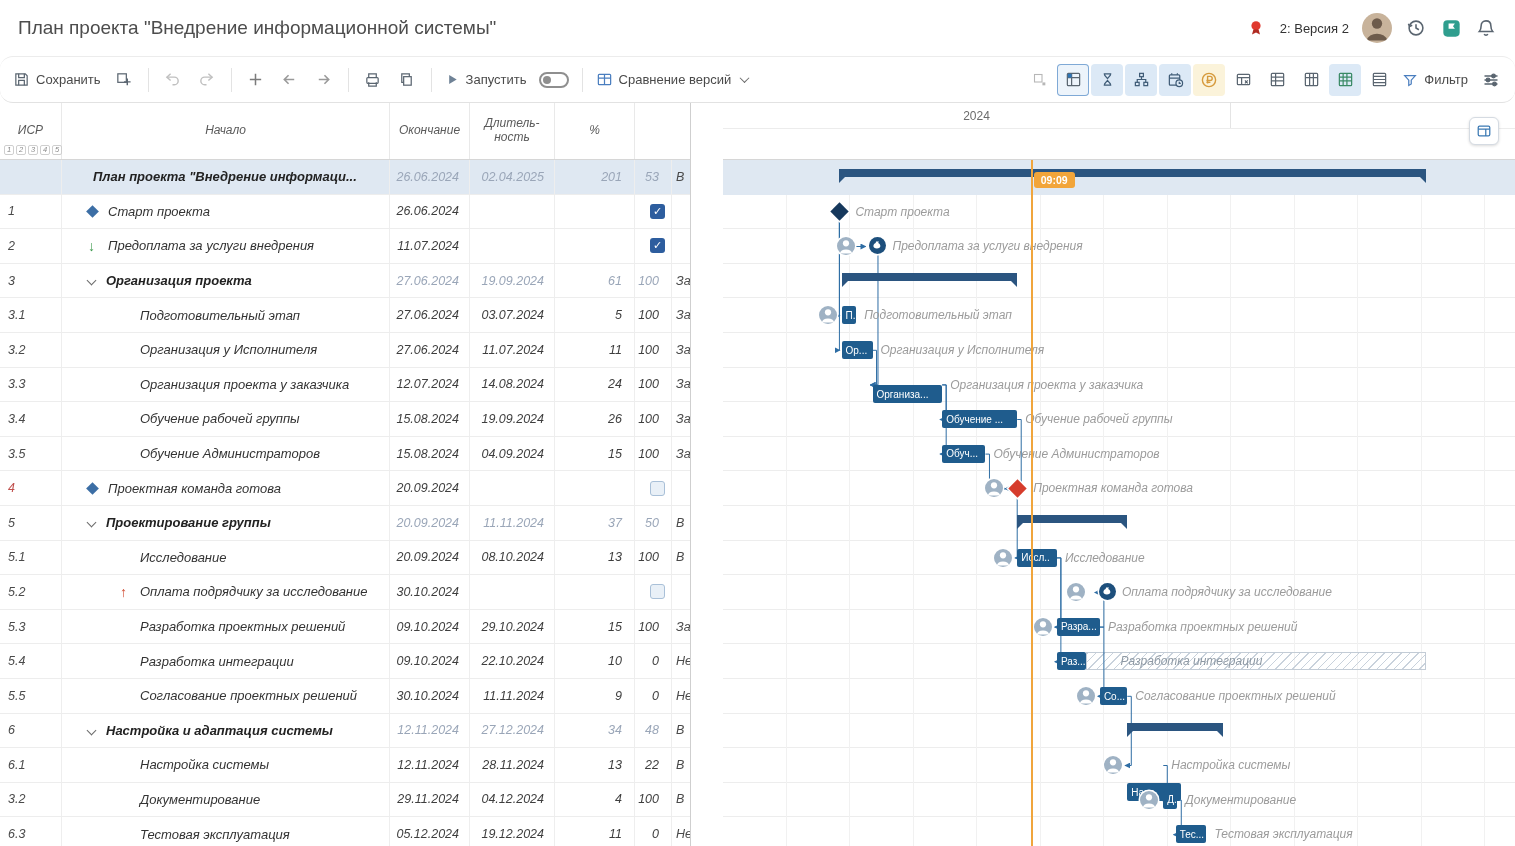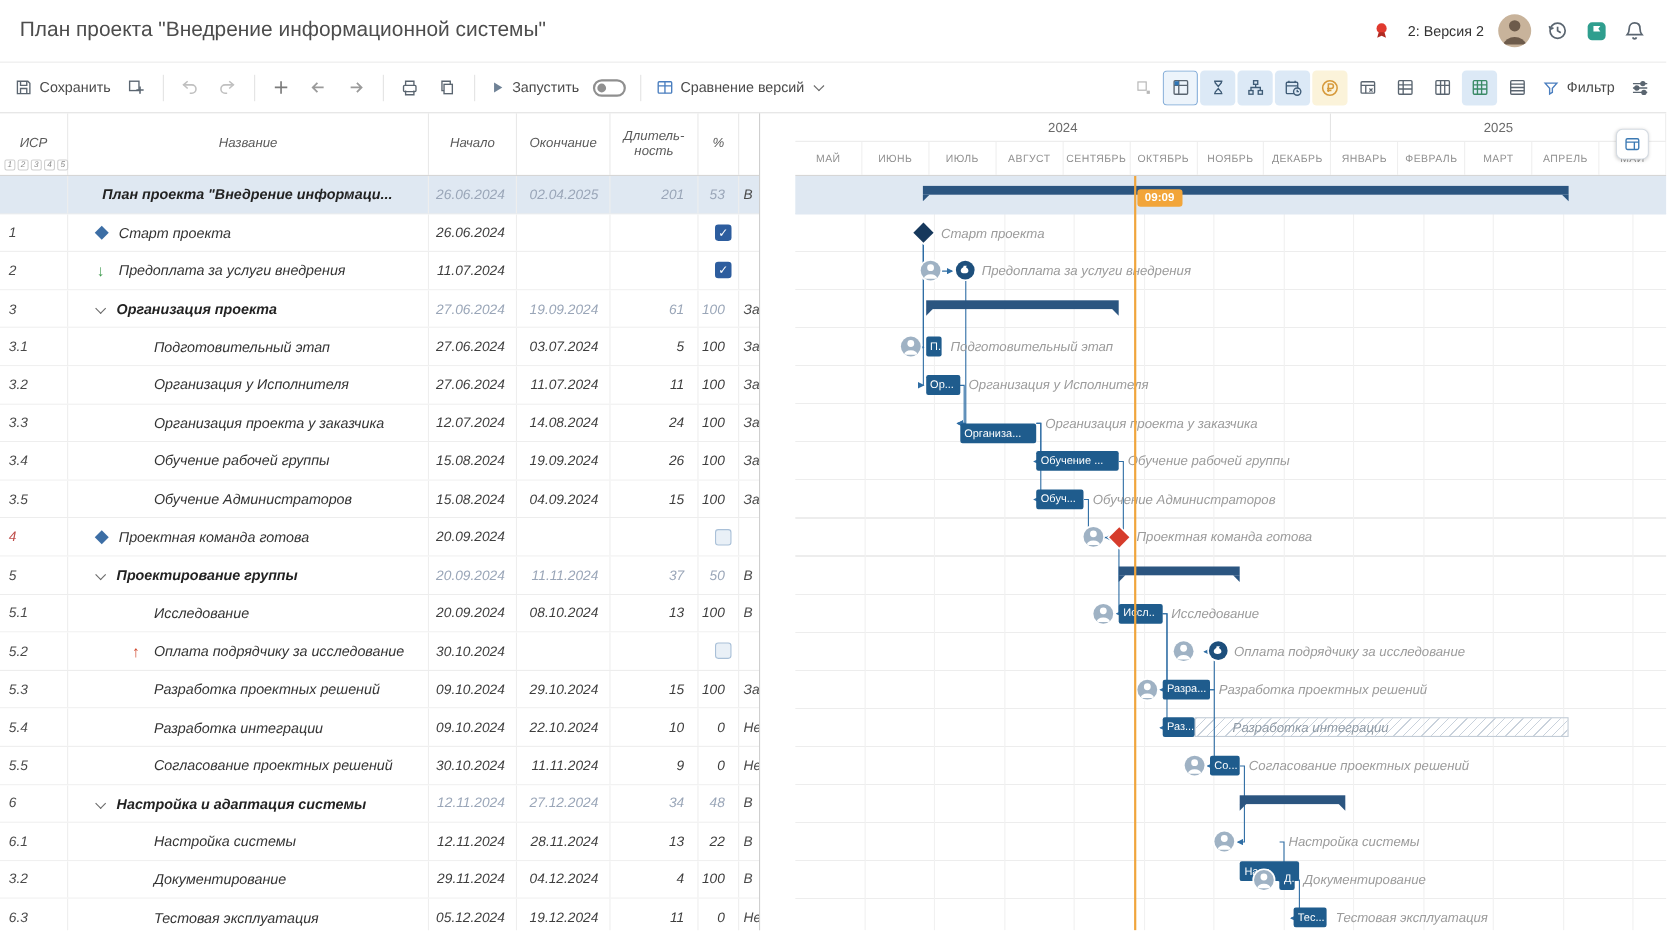--- a/index.html
+++ b/index.html
@@ -10,21 +10,21 @@
   
   .titlebar { height:56px; display:flex; align-items:center; padding:0 18px; background:#fff; }
   .title { font-size:19px; color:#4d4d4d; font-weight:400; white-space:nowrap; }
   .tb-right { margin-left:auto; display:flex; align-items:center; gap:13px; }
   .ver-label { font-size:13px; color:#333; white-space:nowrap; }
   .avatar-top { width:30px; height:30px; border-radius:50%; overflow:hidden; display:inline-flex; background:#c8b39b; }
   .ticon { width:22px; height:22px; display:inline-flex; align-items:center; justify-content:center; color:#5a6570; }
 
   
   .toolbar { height:47px; border-top:1px solid #ececec; border-bottom:1px solid #e2e2e2;
-    display:flex; align-items:center; padding:0 8px; gap:2px; }
+    display:flex; align-items:center; padding:0 8px; gap:2px;border-radius:13px; }
   .tbtn { height:32px; min-width:32px; border-radius:4px; display:inline-flex; align-items:center;
     justify-content:center; gap:6px; color:#4a4a4a; font-size:13px; padding:0 5px; cursor:default; }
   .tbtn svg { flex:none; }
   .tbtn.dis { color:#c0c0c0; }
   .tbtn.act { background:#dce9f6; }
   .tbtn.sel { box-shadow:inset 0 0 0 1px #7fa9d6; background:#edf4fb; }
   .tbtn.acty { background:#fbf3da; }
   .sep { width:1px; height:24px; background:#e3e3e3; margin:0 6px; flex:none; }
   .chev-dn { width:7px; height:7px; border-right:1.5px solid #6b6b6b; border-bottom:1.5px solid #6b6b6b;
     transform:rotate(45deg) translate(-1px,-1px); display:inline-block; margin-left:4px; }
@@ -345,21 +345,20 @@
         <div class="gh-cell">
           <span>ИСР</span>
           <span class="lvls" id="lvls">
               <span class="lvl-b">1</span>
               <span class="lvl-b">2</span>
               <span class="lvl-b">3</span>
               <span class="lvl-b">4</span>
               <span class="lvl-b">5</span>
             </span>
         </div>
-        <div class="gh-cell">Название</div>
         <div class="gh-cell">Начало</div>
         <div class="gh-cell">Окончание</div>
         <div class="gh-cell">
           <span><span>Длитель-</span><br><span>ность</span></span>
         </div>
         <div class="gh-cell">%</div>
         <div class="gh-cell"></div>
       </div>
       <div class="rows-vp">
           <div id="rows-left">
@@ -603,36 +602,20 @@
               <div class="c st">Не</div>
             </div>
           </div>
         </div>
     </div>
 
     <div class="gantt-pane">
       <div class="g-head">
         <div class="yrow" id="yrow">
             <div class="ycell" style="width:508px">2024</div>
-            <div class="ycell" style="width:317.5px">2025</div>
-          </div>
-        <div class="mrow" id="mrow">
-            <div class="mcell" style="width:63.5px">МАЙ</div>
-            <div class="mcell" style="width:63.5px">ИЮНЬ</div>
-            <div class="mcell" style="width:63.5px">ИЮЛЬ</div>
-            <div class="mcell" style="width:63.5px">АВГУСТ</div>
-            <div class="mcell" style="width:63.5px">СЕНТЯБРЬ</div>
-            <div class="mcell" style="width:63.5px">ОКТЯБРЬ</div>
-            <div class="mcell" style="width:63.5px">НОЯБРЬ</div>
-            <div class="mcell" style="width:63.5px">ДЕКАБРЬ</div>
-            <div class="mcell" style="width:63.5px">ЯНВАРЬ</div>
-            <div class="mcell" style="width:63.5px">ФЕВРАЛЬ</div>
-            <div class="mcell" style="width:63.5px">МАРТ</div>
-            <div class="mcell" style="width:63.5px">АПРЕЛЬ</div>
-            <div class="mcell" style="width:63.5px">МАЙ</div>
           </div>
       </div>
       <div class="g-body" id="gbody">
           <div class="gcol" style="left:0px;width:63.5px"></div>
           <div class="gcol" style="left:63.5px;width:63.5px"></div>
           <div class="gcol" style="left:127px;width:63.5px"></div>
           <div class="gcol" style="left:190.5px;width:63.5px"></div>
           <div class="gcol" style="left:254px;width:63.5px"></div>
           <div class="gcol" style="left:317.5px;width:63.5px"></div>
           <div class="gcol" style="left:381px;width:63.5px"></div>

